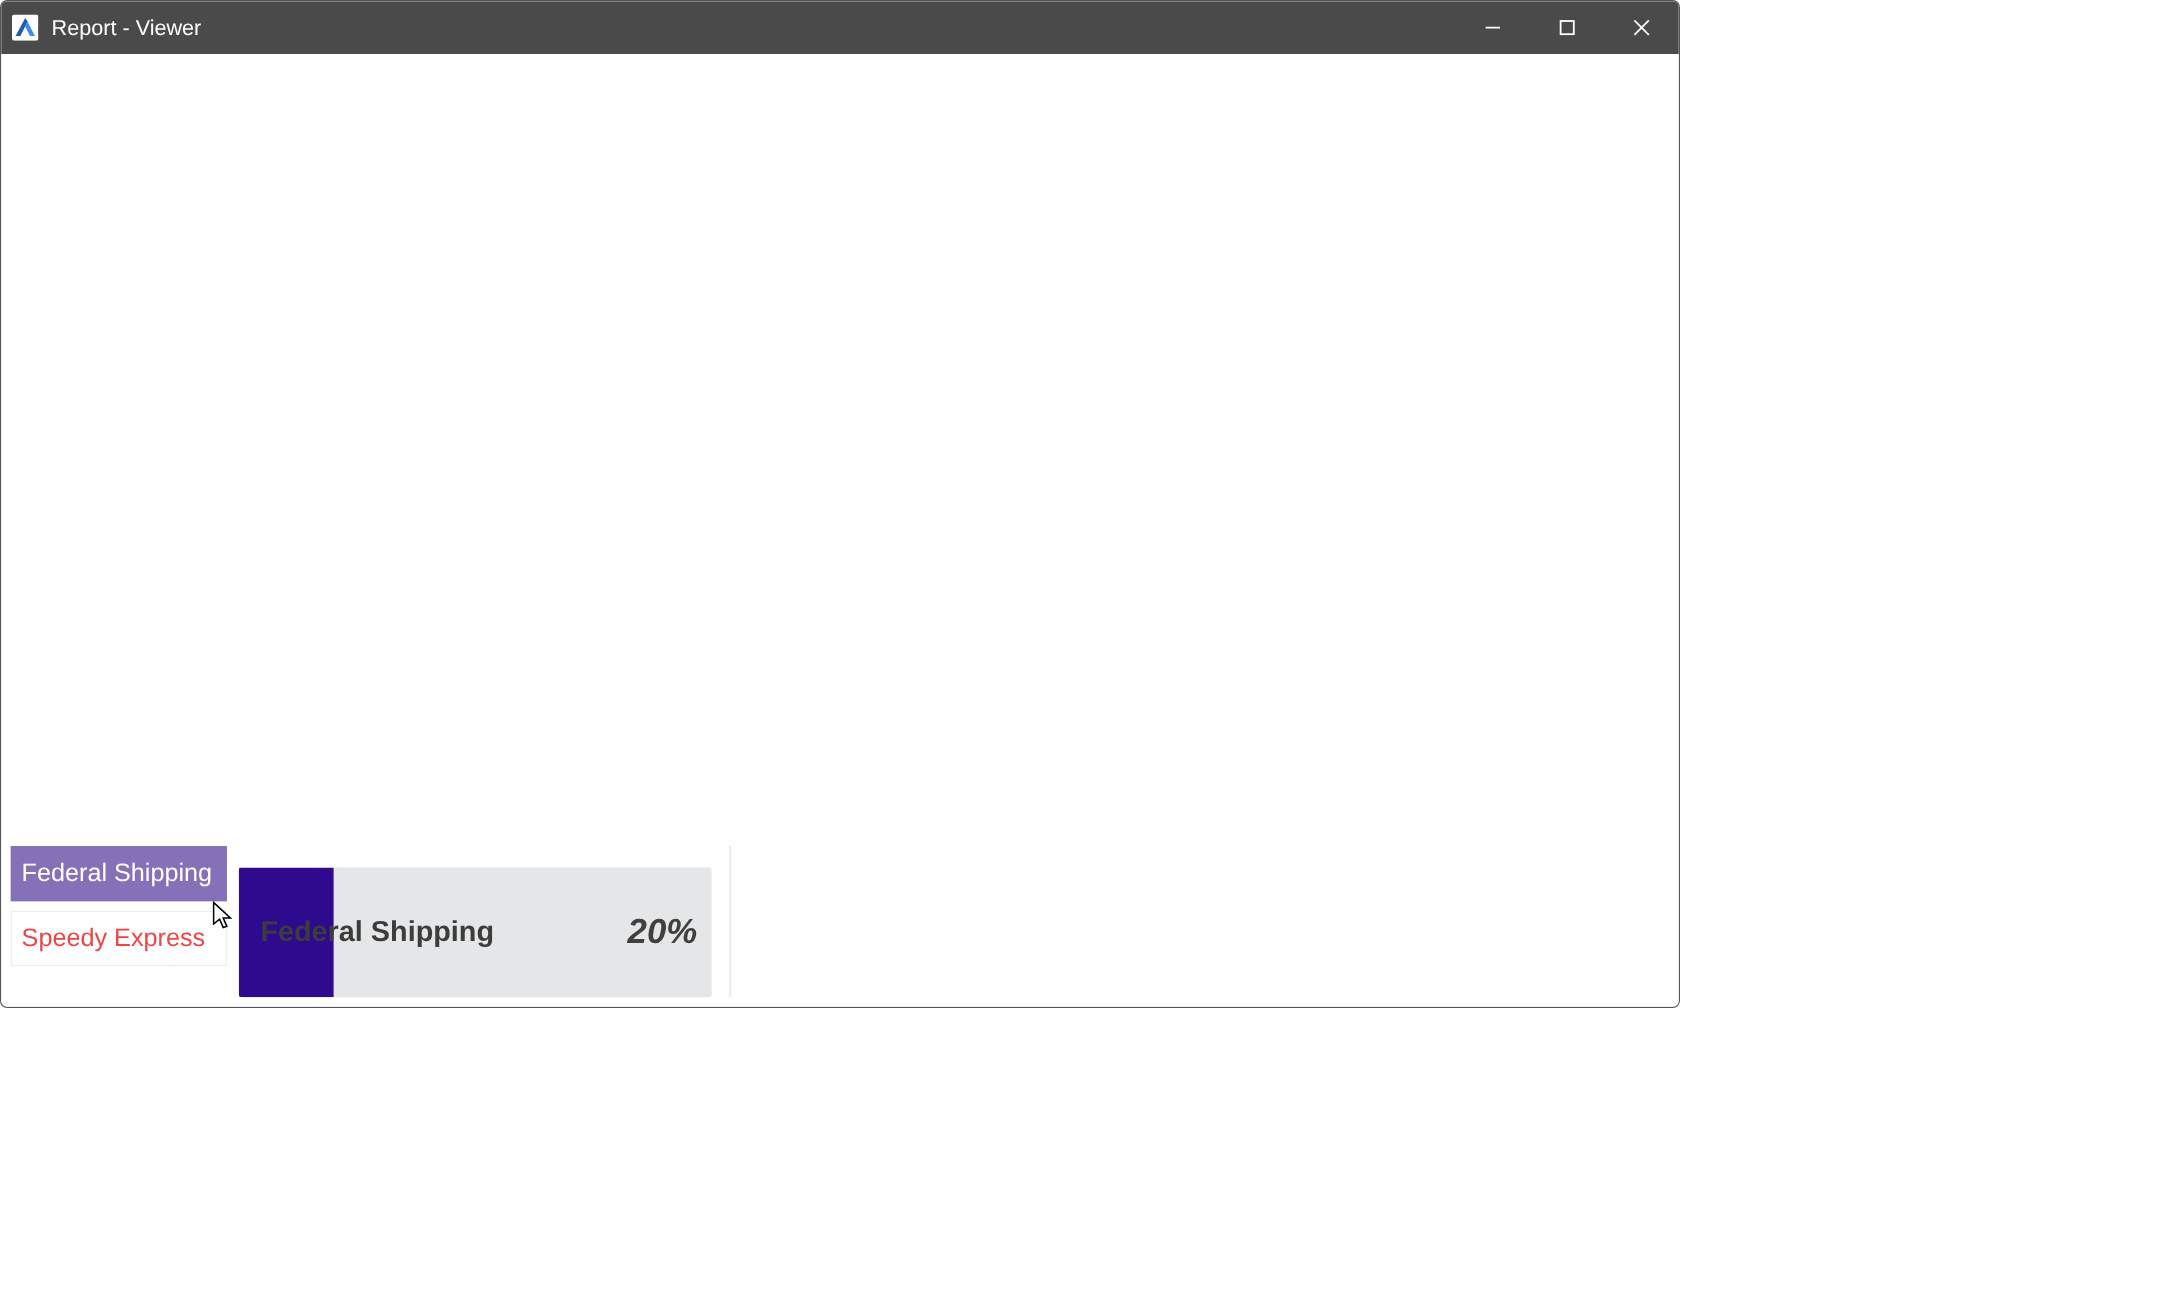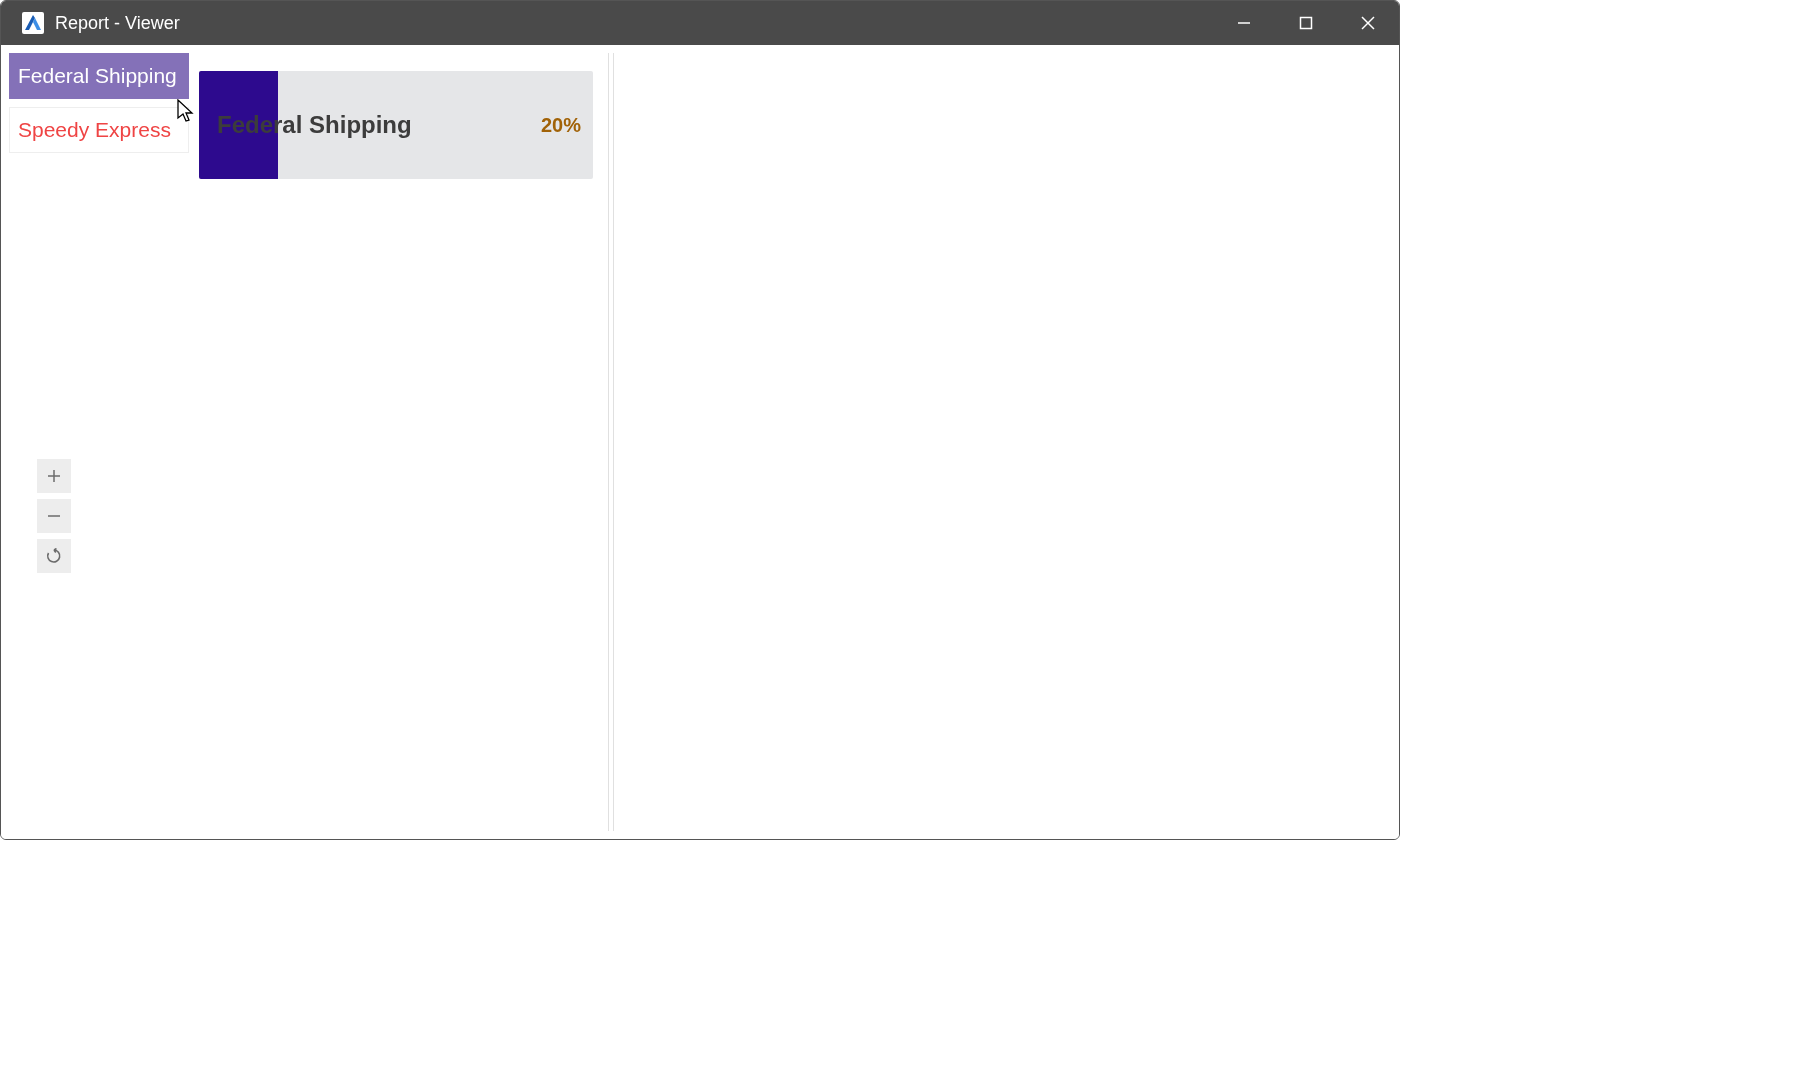--- a/index.html
+++ b/index.html
@@ -21,21 +21,21 @@
       flex-direction: column;
       border: 1px solid #555;
       border-radius: 6px;
       overflow: hidden;
     }
     .titlebar {
       height: 44px;
       background: #4a4a4a;
       display: flex;
       align-items: center;
-      padding: 0 0 0 20px;
+      padding: 0 0 0 8px;
       color: #fff;
     }
     .titlebar .app-icon {
       width: 24px;
       height: 24px;
       margin-right: 10px;
       display: flex;
       align-items: center;
       justify-content: center;
     }
@@ -56,20 +56,21 @@
       justify-content: center;
       color: #fff;
       cursor: pointer;
     }
     .content-area {
       flex: 1;
       display: flex;
       background: #fff;
       padding: 8px;
       gap: 8px;
+      align-items: flex-end;
     }
     .left-pane {
       width: 596px;
       background: #fff;
       display: flex;
       flex-direction: column;
       position: relative;
     }
     .top-row {
       display: flex;
@@ -121,24 +122,25 @@
       font-size: 24px;
       font-weight: 700;
       color: #3c3c3c;
       z-index: 2;
     }
     .progress-value {
       position: absolute;
       right: 12px;
       top: 50%;
       transform: translateY(-50%);
-      font-size: 20px;
+      font-size: 29px;
       font-weight: 700;
-      color: #a16207;
+      color: #404040;
       z-index: 2;
+      font-style: italic;
     }
     .divider {
       position: absolute;
       right: -4px;
       top: 0;
       bottom: 0;
       width: 0;
       border-right: 1px solid #e0e0e0;
     }
     .toolbar {

